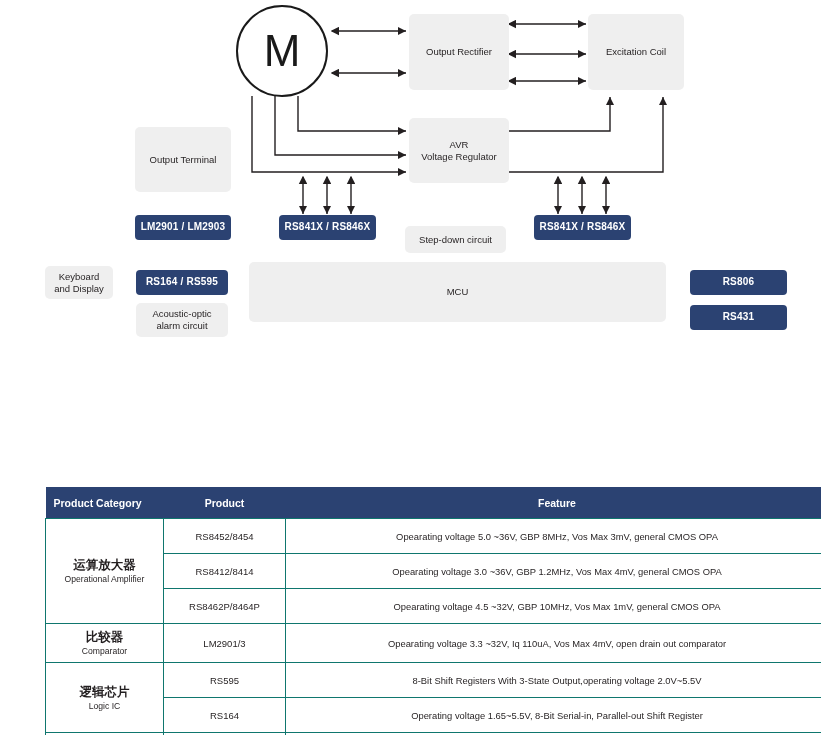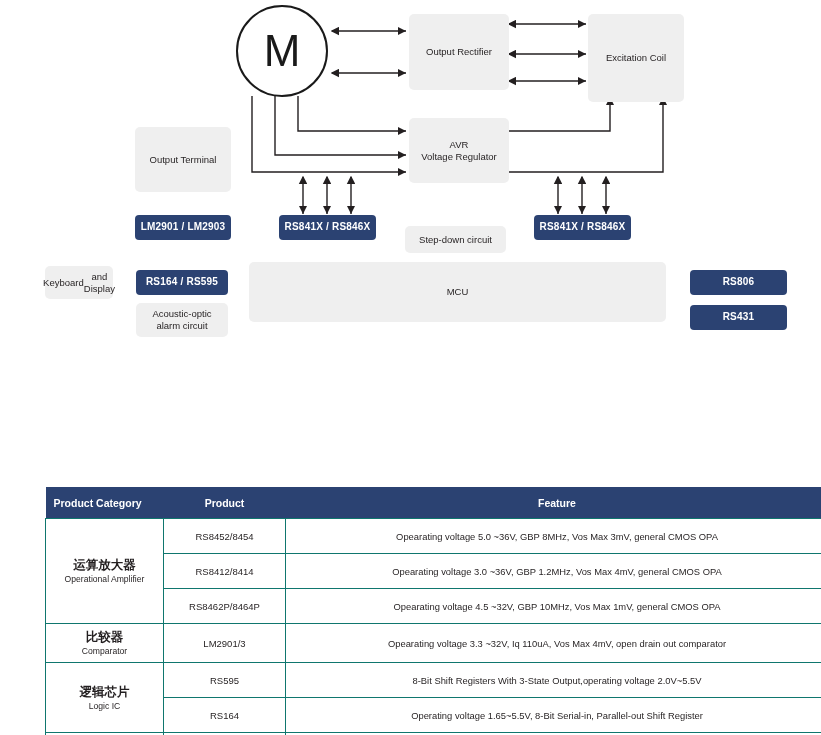--- a/index.html
+++ b/index.html
@@ -127,38 +127,38 @@
   </svg>
 
   <div class="motor" style="left:236px;top:5px;width:88px;height:88px;">
     <span>M</span>
   </div>
 
   <div class="blk grey" style="left:409px;top:14px;width:100px;height:76px;">
     <span>Output Rectifier</span>
   </div>
 
-  <div class="blk grey" style="left:588px;top:14px;width:96px;height:88px;">
+  <div class="blk grey" style="left:588px;top:14px;width:96px;height:76px;">
     <span>Excitation Coil</span>
   </div>
 
   <div class="blk grey" style="left:135px;top:127px;width:96px;height:65px;">
     <span>Output Terminal</span>
   </div>
 
   <div class="blk grey" style="left:409px;top:118px;width:100px;height:65px;flex-direction:column;">
     <span>AVR</span>
     <span>Voltage Regulator</span>
   </div>
 
   <div class="blk grey" style="left:405px;top:226px;width:101px;height:27px;">
     <span>Step-down circuit</span>
   </div>
 
-  <div class="blk grey" style="left:45px;top:266px;width:68px;height:33px;flex-direction:row;">
+  <div class="blk grey" style="left:45px;top:266px;width:68px;height:33px;flex-direction:column;">
     <span>Keyboard</span>
     <span>and Display</span>
   </div>
 
   <div class="blk grey" style="left:136px;top:303px;width:92px;height:34px;flex-direction:column;">
     <span>Acoustic-optic</span>
     <span>alarm circuit</span>
   </div>
 
   <div class="blk grey" style="left:249px;top:262px;width:417px;height:60px;">

